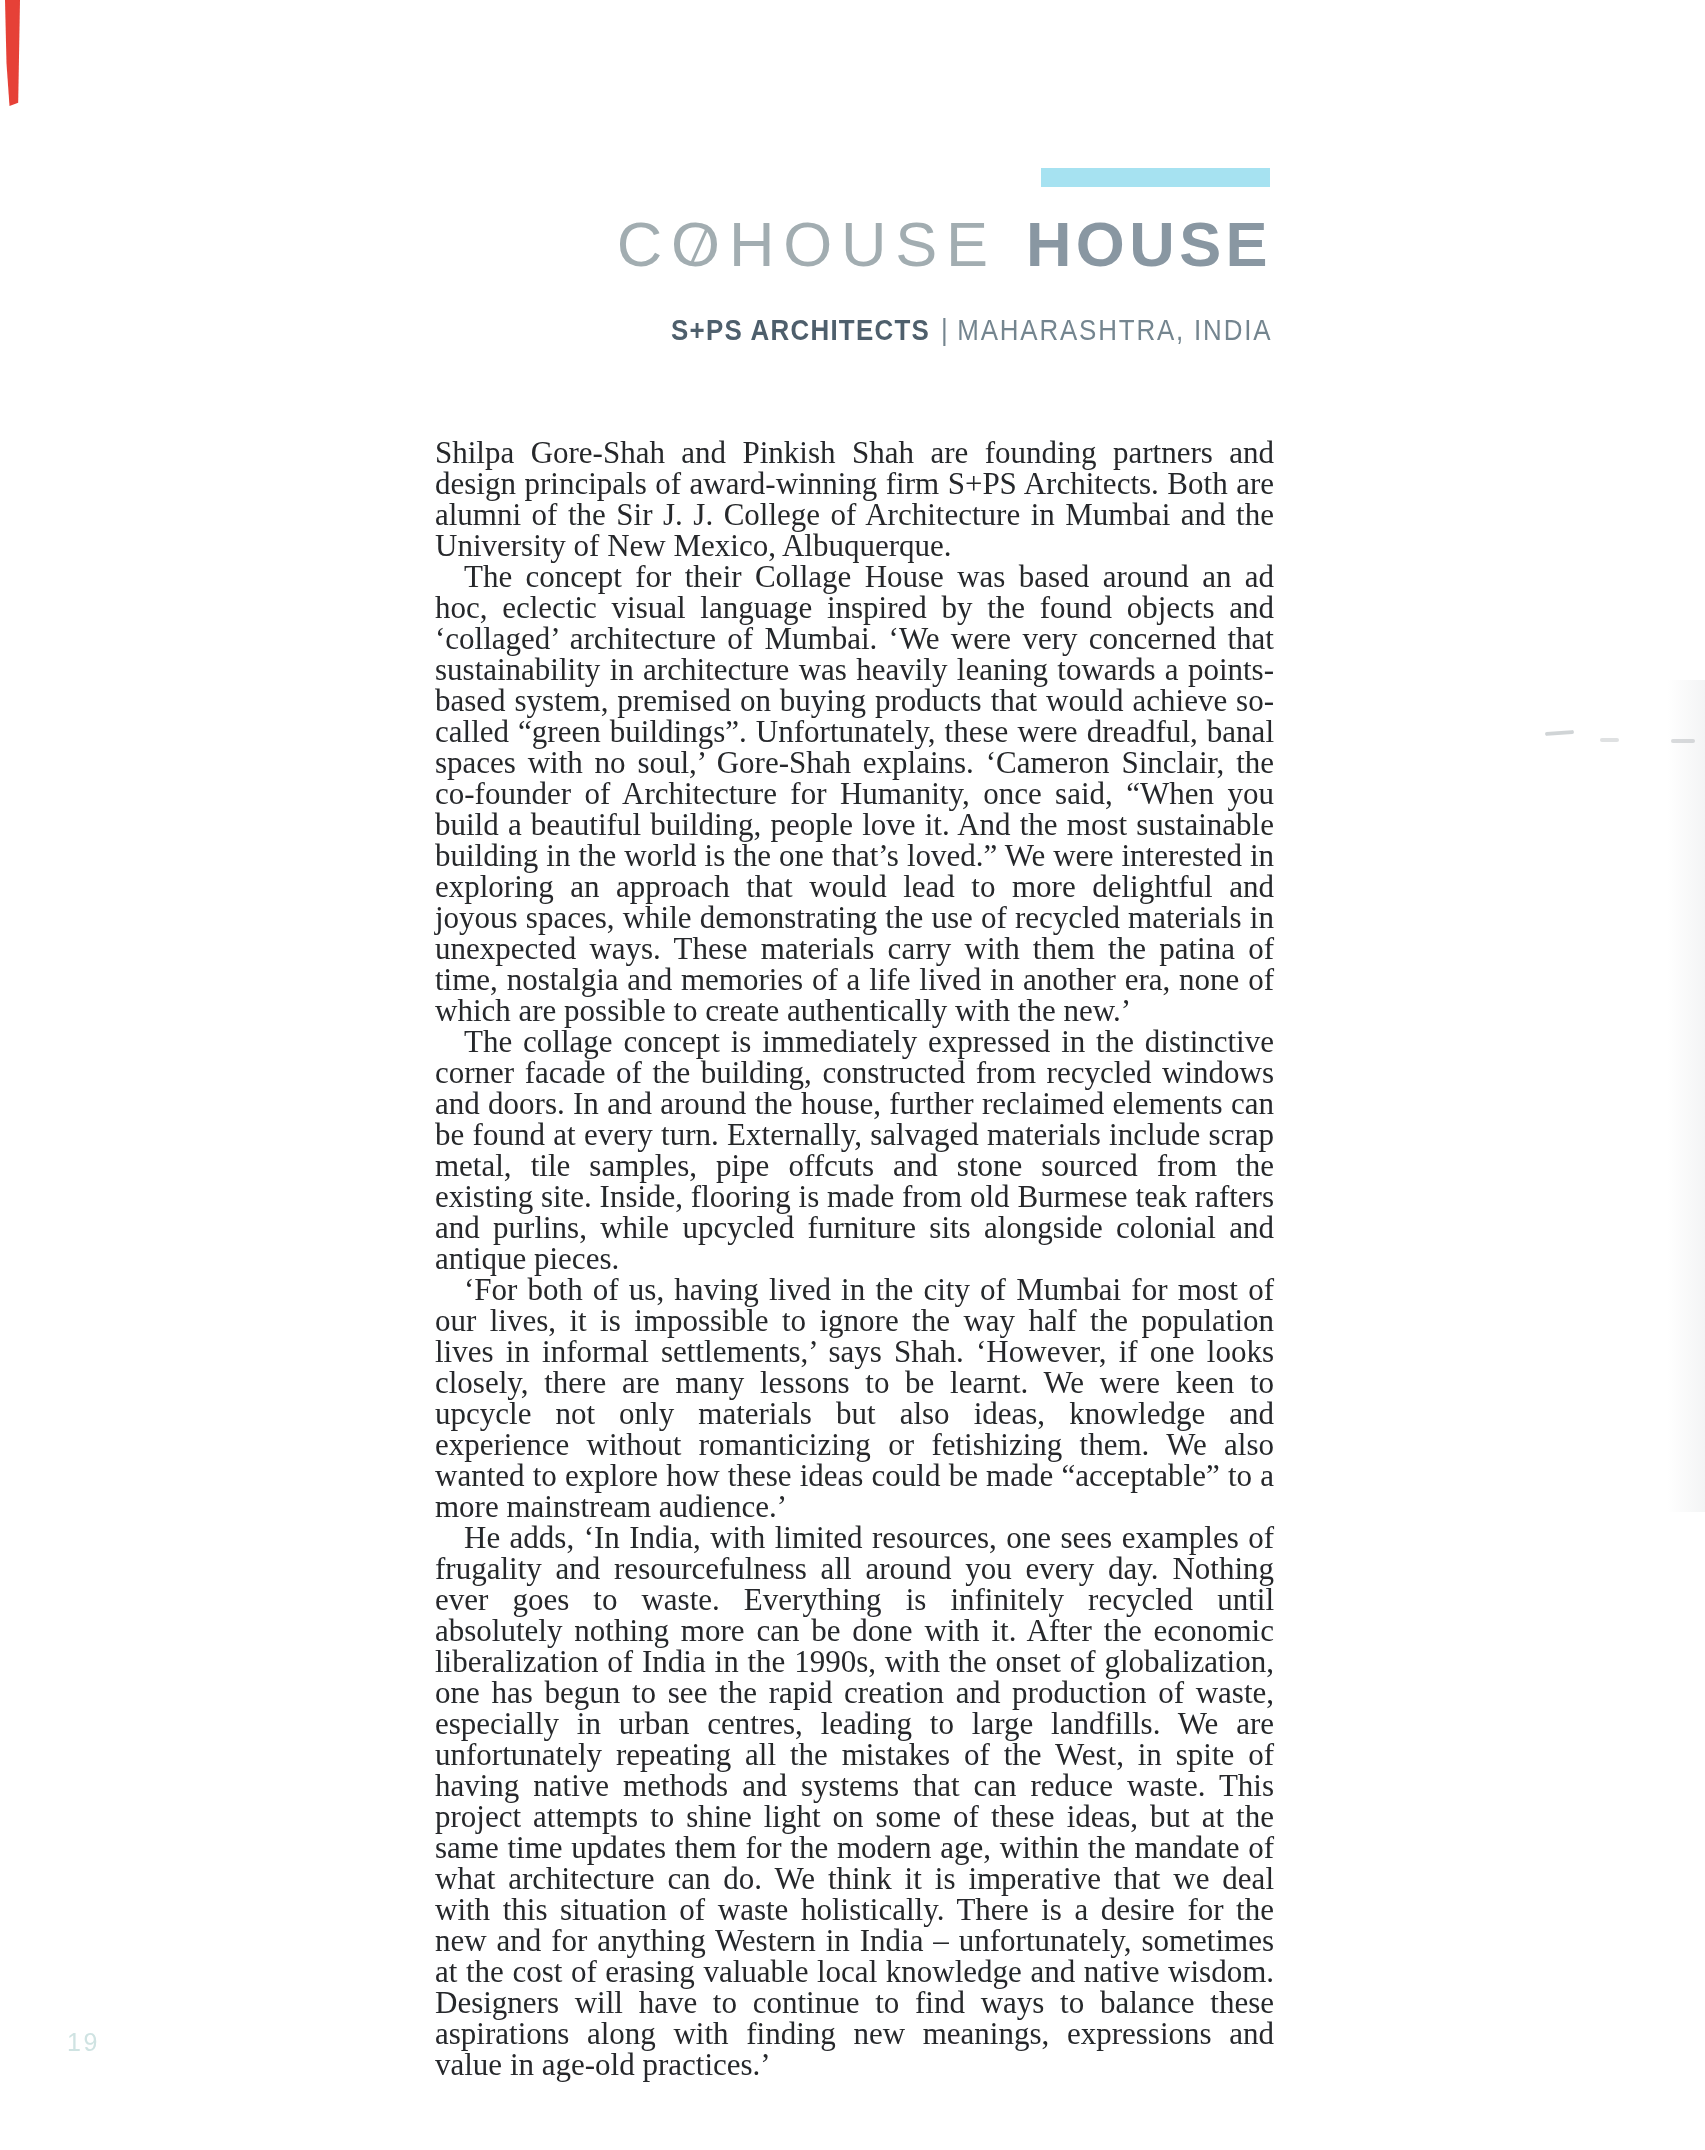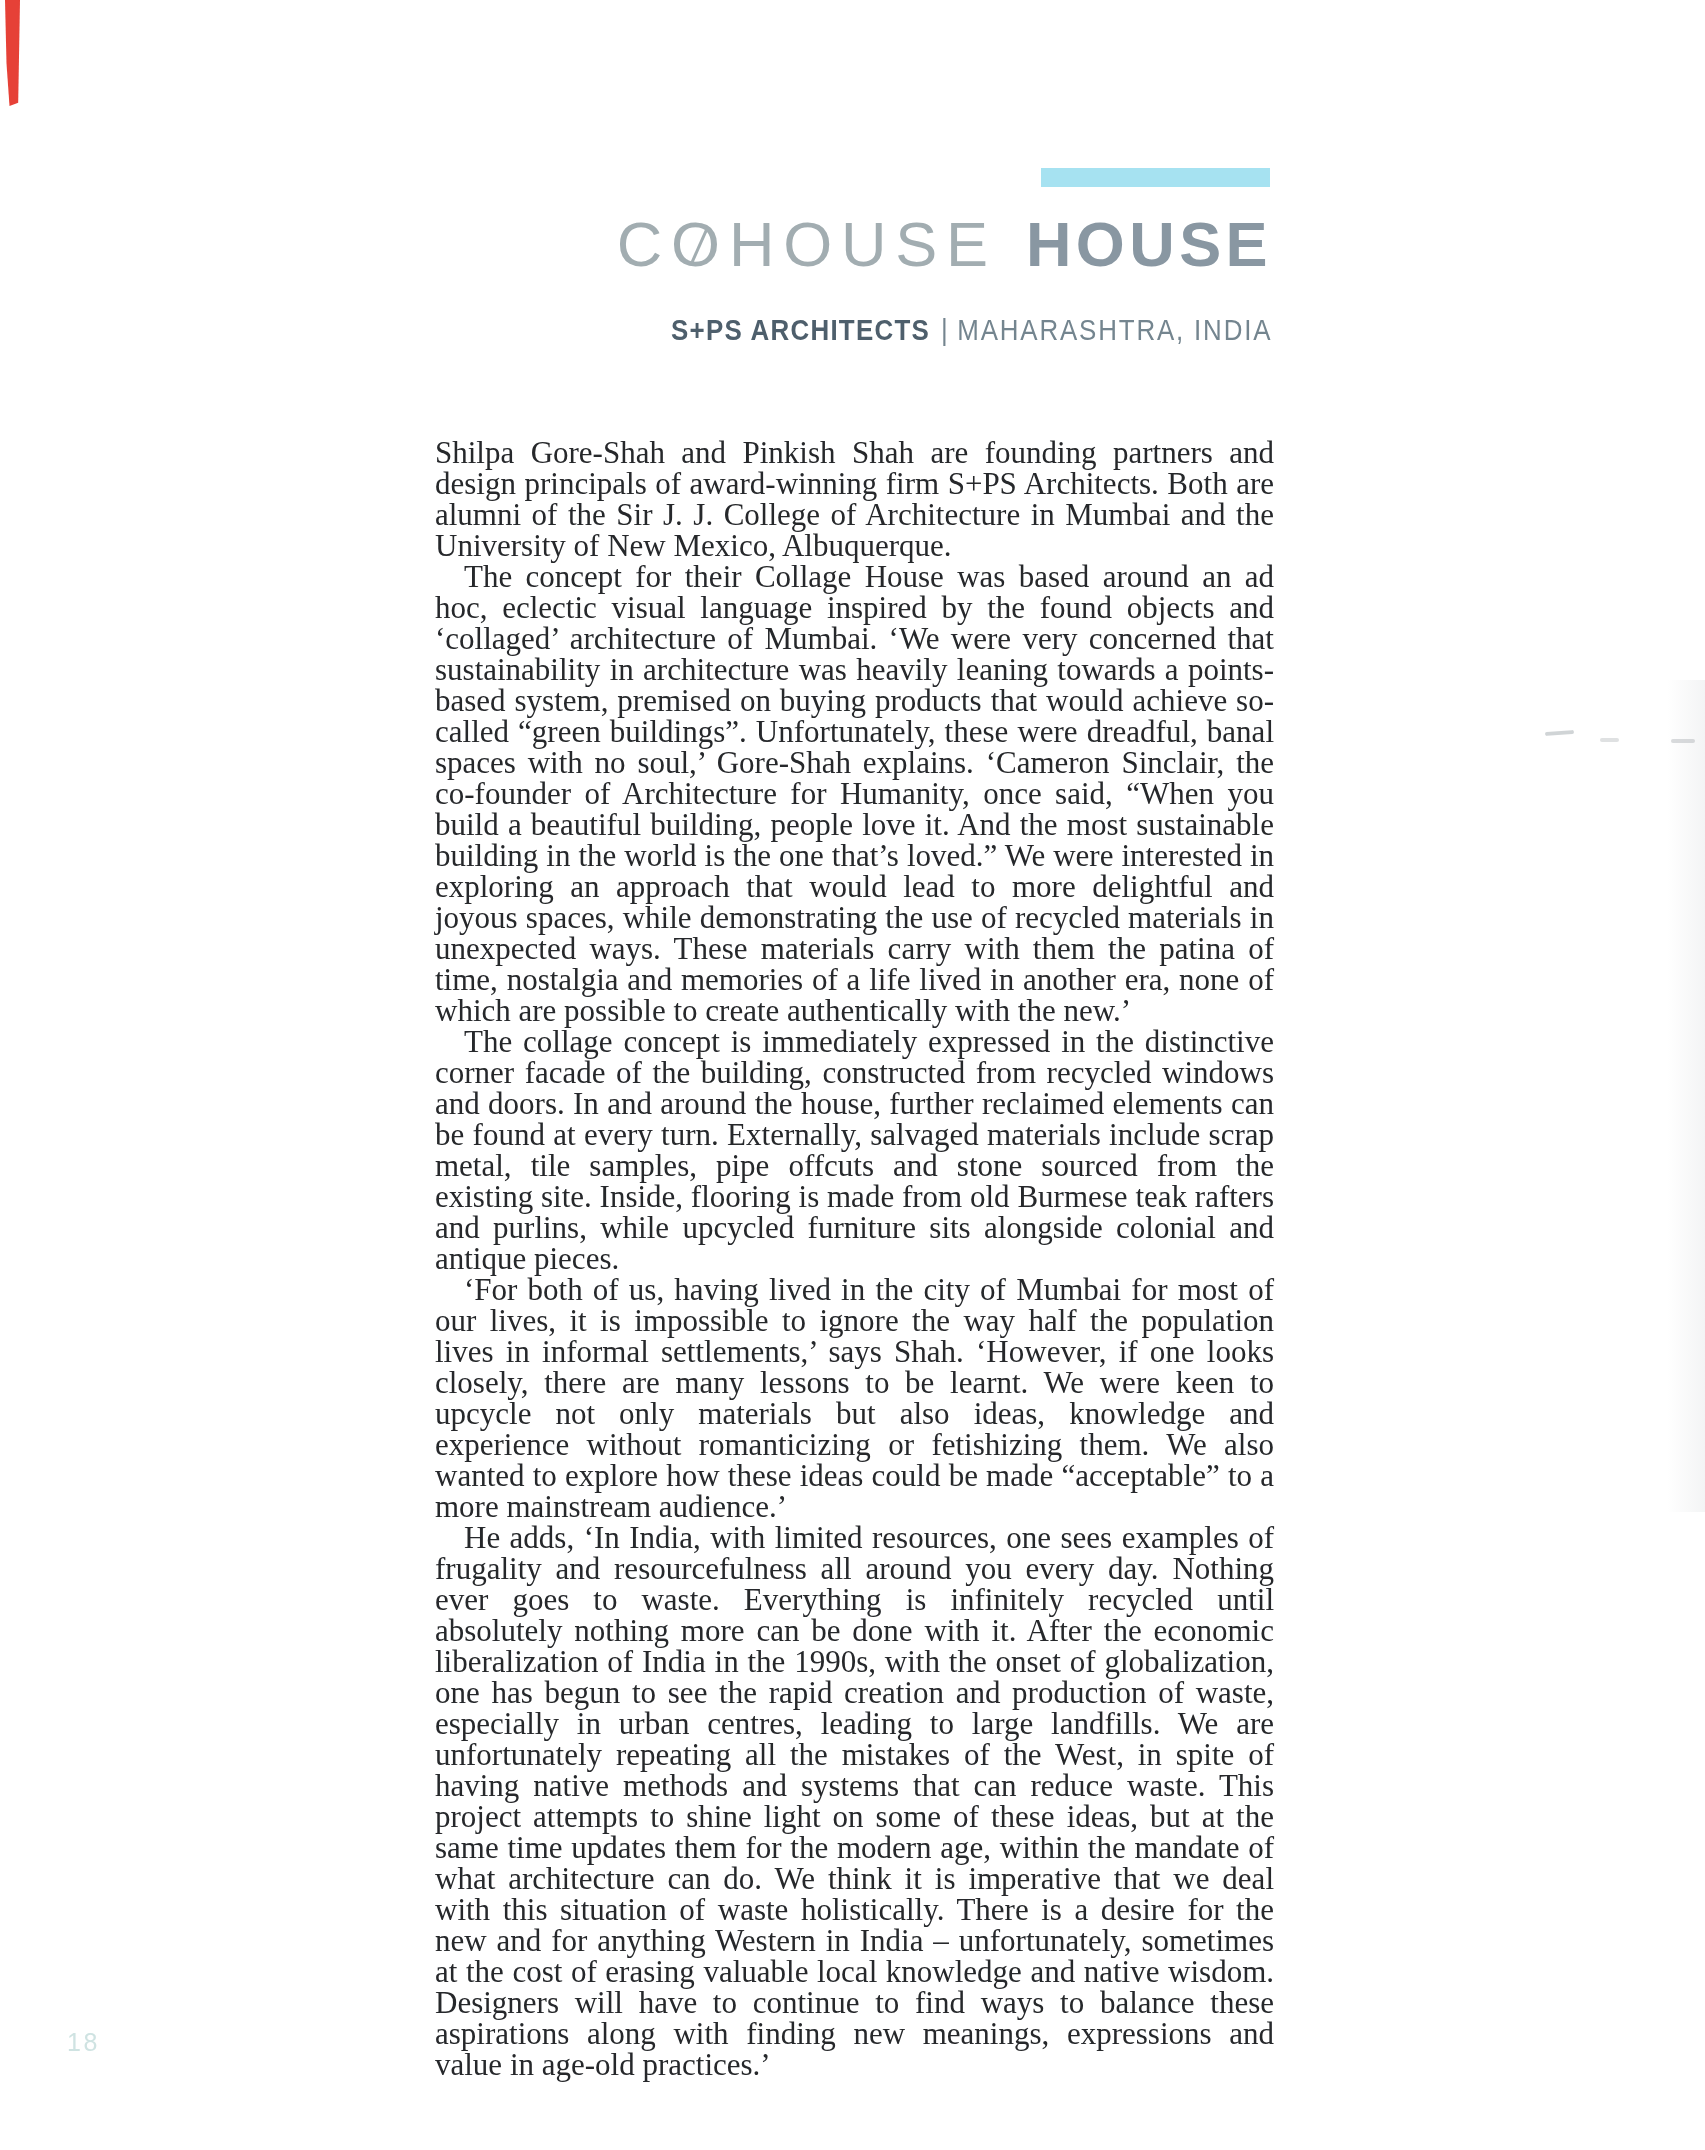--- a/index.html
+++ b/index.html
@@ -148,16 +148,16 @@
     <p class="para indent">The concept for their Collage House was based around an ad hoc, eclectic visual language inspired by the found objects and ‘collaged’ architecture of Mumbai. ‘We were very concerned that sustainability in architecture was heavily leaning towards a points-based system, premised on buying products that would achieve so-called “green buildings”. Unfortunately, these were dreadful, banal spaces with no soul,’ Gore-Shah explains. ‘Cameron Sinclair, the co-founder of Architecture for Humanity, once said, “When you build a beautiful building, people love it. And the most sustainable building in the world is the one that’s loved.” We were interested in exploring an approach that would lead to more delightful and joyous spaces, while demonstrating the use of recycled materials in unexpected ways. These materials carry with them the patina of time, nostalgia and memories of a life lived in another era, none of which are possible to create authentically with the new.’</p>
     <p class="para indent">The collage concept is immediately expressed in the distinctive corner facade of the building, constructed from recycled windows and doors. In and around the house, further reclaimed elements can be found at every turn. Externally, salvaged materials include scrap metal, tile samples, pipe offcuts and stone sourced from the existing site. Inside, flooring is made from old Burmese teak rafters and purlins, while upcycled furniture sits alongside colonial and antique pieces.</p>
     <p class="para indent">‘For both of us, having lived in the city of Mumbai for most of our lives, it is impossible to ignore the way half the population lives in informal settlements,’ says Shah. ‘However, if one looks closely, there are many lessons to be learnt. We were keen to upcycle not only materials but also ideas, knowledge and experience without romanticizing or fetishizing them. We also wanted to explore how these ideas could be made “acceptable” to a more mainstream audience.’</p>
     <p class="para indent">He adds, ‘In India, with limited resources, one sees examples of frugality and resourcefulness all around you every day. Nothing ever goes to waste. Everything is infinitely recycled until absolutely nothing more can be done with it. After the economic liberalization of India in the 1990s, with the onset of globalization, one has begun to see the rapid creation and production of waste, especially in urban centres, leading to large landfills. We are unfortunately repeating all the mistakes of the West, in spite of having native methods and systems that can reduce waste. This project attempts to shine light on some of these ideas, but at the same time updates them for the modern age, within the mandate of what architecture can do. We think it is imperative that we deal with this situation of waste holistically. There is a desire for the new and for anything Western in India – unfortunately, sometimes at the cost of erasing valuable local knowledge and native wisdom. Designers will have to continue to find ways to balance these aspirations along with finding new meanings, expressions and value in age-old practices.’</p>
   </main>
 
   <div class="dash-artifact dash-1"></div>
   <div class="dash-artifact dash-2"></div>
   <div class="dash-artifact dash-3"></div>
 
-  <div class="page-number">18</div>
+  <div class="page-number">19</div>
 
 </div>
 
 
 </body></html>

